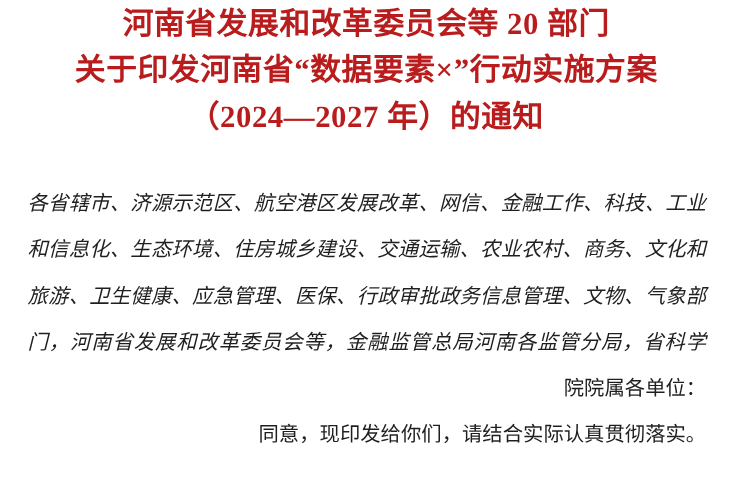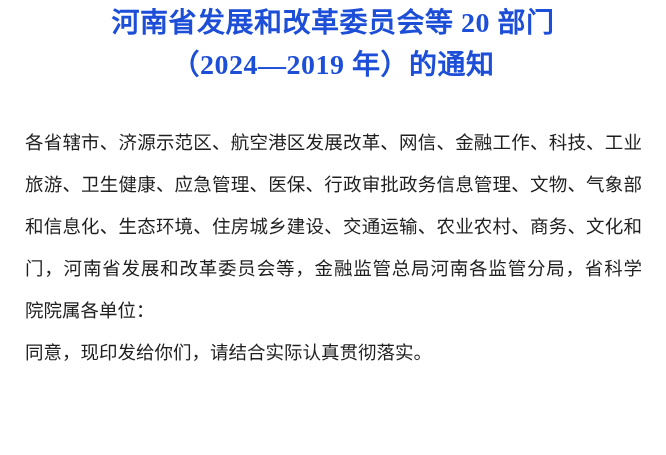--- a/index.html
+++ b/index.html
@@ -14,58 +14,60 @@
     background: #ffffff;
     overflow: hidden;
   }
   .doc-title {
     margin-top: 2px;
     text-align: center;
     font-family: "Liberation Serif", "DejaVu Serif", serif;
     font-weight: bold;
     font-size: 28px;
     line-height: 42px;
-    color: #1d4ed8;
+    color: #b91c1c;
     letter-spacing: 0.5px;
   }
   .doc-title div {
     white-space: nowrap;
   }
   .doc-body {
     margin-top: 36px;
     padding: 0 24px 0 25px;
     font-family: "Liberation Sans", "DejaVu Sans", sans-serif;
     font-size: 18.5px;
     line-height: 42px;
     color: #1f1f1f;
   }
   .jline {
     text-align: justify;
     text-align-last: justify;
     text-justify: inter-character;
+    font-style: italic;
   }
   .plain {
-    text-align: left;
+    text-align: right;
   }
   .indent {
     text-indent: 2em;
   }
 </style>
 </head>
 <body>
 
 <div class="page">
 
   <div class="doc-title">
     <div>河南省发展和改革委员会等 20 部门</div>
-    <div>（2024—2019 年）的通知</div>
+    <div>关于印发河南省“数据要素×”行动实施方案</div>
+    <div>（2024—2027 年）的通知</div>
   </div>
 
   <div class="doc-body">
     <div class="jline">各省辖市、济源示范区、航空港区发展改革、网信、金融工作、科技、工业</div>
+    <div class="jline">和信息化、生态环境、住房城乡建设、交通运输、农业农村、商务、文化和</div>
     <div class="jline">旅游、卫生健康、应急管理、医保、行政审批政务信息管理、文物、气象部</div>
-    <div class="jline">和信息化、生态环境、住房城乡建设、交通运输、农业农村、商务、文化和</div>
     <div class="jline">门，河南省发展和改革委员会等，金融监管总局河南各监管分局，省科学</div>
     <div class="plain">院院属各单位：</div>
     <div class="plain">同意，现印发给你们，请结合实际认真贯彻落实。</div>
   </div>
 
 </div>
 
 </body></html>

